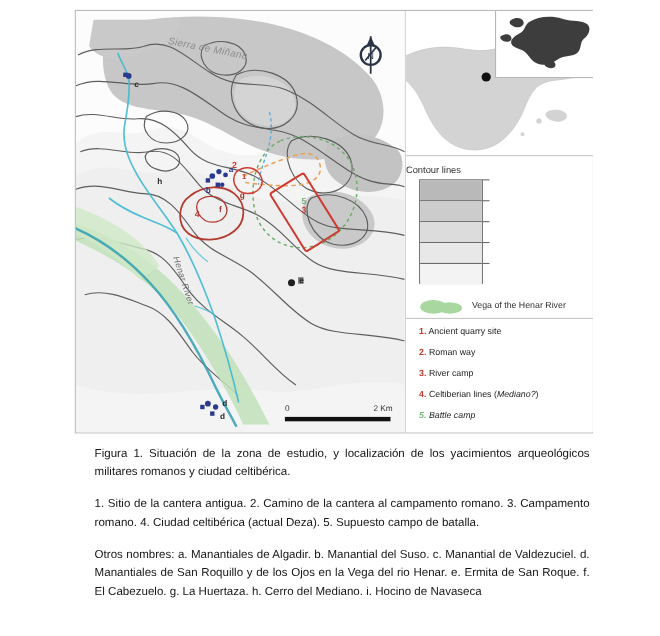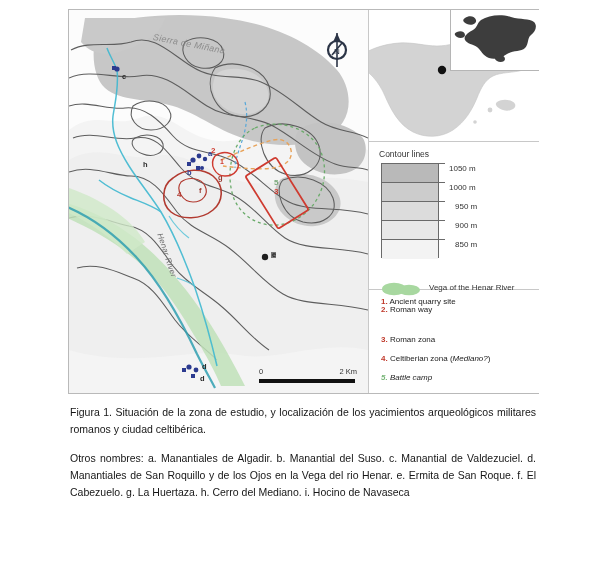--- a/index.html
+++ b/index.html
@@ -69,49 +69,49 @@
     position:absolute;right:0px;top:0px;width:88px;height:60px;
     border:1px solid #b5b5b5;border-top:none;border-right:none;
     background:#fff;overflow:hidden;
   }
 
   .contour-box{
     position:absolute;left:0;top:132px;width:170px;height:148px;
     border-bottom:1px solid #c8c8c8;box-sizing:border-box;
   }
   .contour-title{
-    position:absolute;left:10px;top:7px;font-size:8.5px;color:#333;
+    position:absolute;left:0;top:7px;font-size:8.5px;color:#333;
   }
   .ramp{position:absolute;left:12px;top:21px;width:58px;height:95px;
         border:1px solid #6a6a6a;box-sizing:border-box;}
   .ramp div{width:100%;height:19px;border-bottom:1px solid #6a6a6a;box-sizing:border-box;}
   .ramp div:last-child{border-bottom:none;}
   .ramp-labels{position:absolute;left:72px;top:17px;width:95px;}
   .ramp-labels span{
     display:block;height:19px;line-height:19px;font-size:8px;color:#333;
     text-align:left;padding-left:8px;
   }
   .ramp-tick{position:absolute;left:70px;width:6px;height:1px;background:#6a6a6a;}
 
-  .vega-row{position:absolute;left:12px;top:138px;width:155px;height:20px;}
+  .vega-row{position:absolute;left:12px;top:128px;width:155px;height:20px;}
   .vega-swatch{position:absolute;left:0;top:2px;width:40px;height:14px;}
   .vega-text{position:absolute;left:48px;top:3px;font-size:8px;color:#333;}
 
   .numlegend{position:absolute;left:0;top:281px;width:170px;height:101px;}
   .nl-item{position:absolute;left:12px;font-size:8px;color:#222;white-space:nowrap;}
   .nl-num{font-weight:700;}
   .nl-it{font-style:italic;}
 
   
   .caption{
     position:absolute;left:70px;top:404px;width:466px;
     font-size:10.5px;line-height:17px;color:#161616;
     font-family:"Liberation Sans", sans-serif;
   }
-  .cap-p{margin:0 0 12px 0;text-align:justify;}
+  .cap-p{margin:0 0 12px 16px;text-align:justify;}
   .cap-p.last{margin-bottom:0;}
   .cap-p.jstify{text-align:justify;text-justify:inter-word;}
 </style>
 </head>
 <body>
 
 <div class="page">
 
   <div class="figure">
 
@@ -303,62 +303,56 @@
           <div style="background:#dcdcdc;"></div>
           <div style="background:#e8e8e8;"></div>
           <div style="background:#f3f3f3;"></div>
         </div>
         <div class="ramp-tick" style="top:21px;"></div>
         <div class="ramp-tick" style="top:40px;"></div>
         <div class="ramp-tick" style="top:59px;"></div>
         <div class="ramp-tick" style="top:78px;"></div>
         <div class="ramp-tick" style="top:97px;"></div>
 
-        <div class="ramp-labels">
-          <span>1050 m</span>
-          <span>1000 m</span>
-          <span style="padding-left:14px;">950 m</span>
-          <span style="padding-left:14px;">900 m</span>
-          <span style="padding-left:14px;">850 m</span>
-        </div>
 
         <div class="vega-row">
           <div class="vega-swatch">
             <svg width="40" height="14" viewBox="0 0 40 14">
               <ellipse cx="13" cy="7" rx="12" ry="6.2" fill="#a8d8a0"></ellipse>
               <ellipse cx="28" cy="8" rx="11" ry="5.2" fill="#a8d8a0"></ellipse>
             </svg>
           </div>
           <div class="vega-text">Vega of the Henar River</div>
         </div>
       </div>
 
       <div class="numlegend">
         <div class="nl-item" style="top:6px;">
           <span class="nl-num" style="color:#c0392b;">1.</span>
           <span>Ancient quarry site</span>
         </div>
-        <div class="nl-item" style="top:14px;">
+        <div class="nl-item" style="top:25px;">
           <span class="nl-num" style="color:#c0392b;">2.</span>
           <span>Roman way</span>
         </div>
         <div class="nl-item" style="top:44px;">
           <span class="nl-num" style="color:#c0392b;">3.</span>
-          <span>Roman zona</span>
+          <span>River camp</span>
         </div>
         <div class="nl-item" style="top:63px;">
           <span class="nl-num" style="color:#c0392b;">4.</span>
-          <span>Celtiberian zona (</span><span class="nl-it">Mediano?</span><span>)</span>
+          <span>Celtiberian lines (</span><span class="nl-it">Mediano?</span><span>)</span>
         </div>
         <div class="nl-item" style="top:82px;font-style:italic;">
           <span class="nl-num" style="color:#7ab77a;">5.</span>
           <span>Battle camp</span>
         </div>
       </div>
     </div>
   </div>
 
   <div class="caption">
     <p class="cap-p jstify">Figura 1. Situación de la zona de estudio, y localización de los yacimientos arqueológicos militares romanos y ciudad celtibérica.</p>
+    <p class="cap-p">1. Sitio de la cantera antigua. 2. Camino de la cantera al campamento romano. 3. Campamento romano. 4. Ciudad celtibérica (actual Deza). 5. Supuesto campo de batalla.</p>
     <p class="cap-p last">Otros nombres: a. Manantiales de Algadir. b. Manantial del Suso. c. Manantial de Valdezuciel. d. Manantiales de San Roquillo y de los Ojos en la Vega del rio Henar. e. Ermita de San Roque. f. El Cabezuelo. g. La Huertaza. h. Cerro del Mediano. i. Hocino de Navaseca</p>
   </div>
 
 </div>
 
 </body></html>

